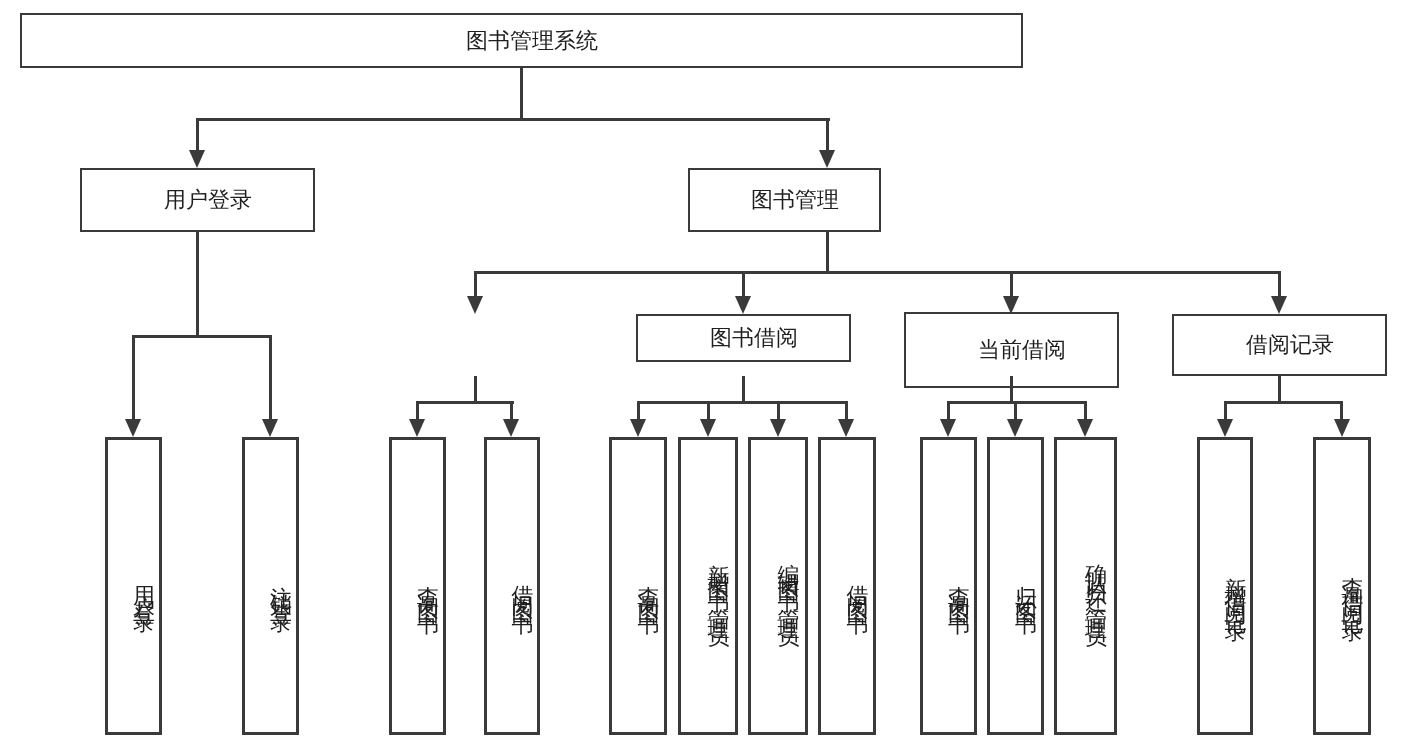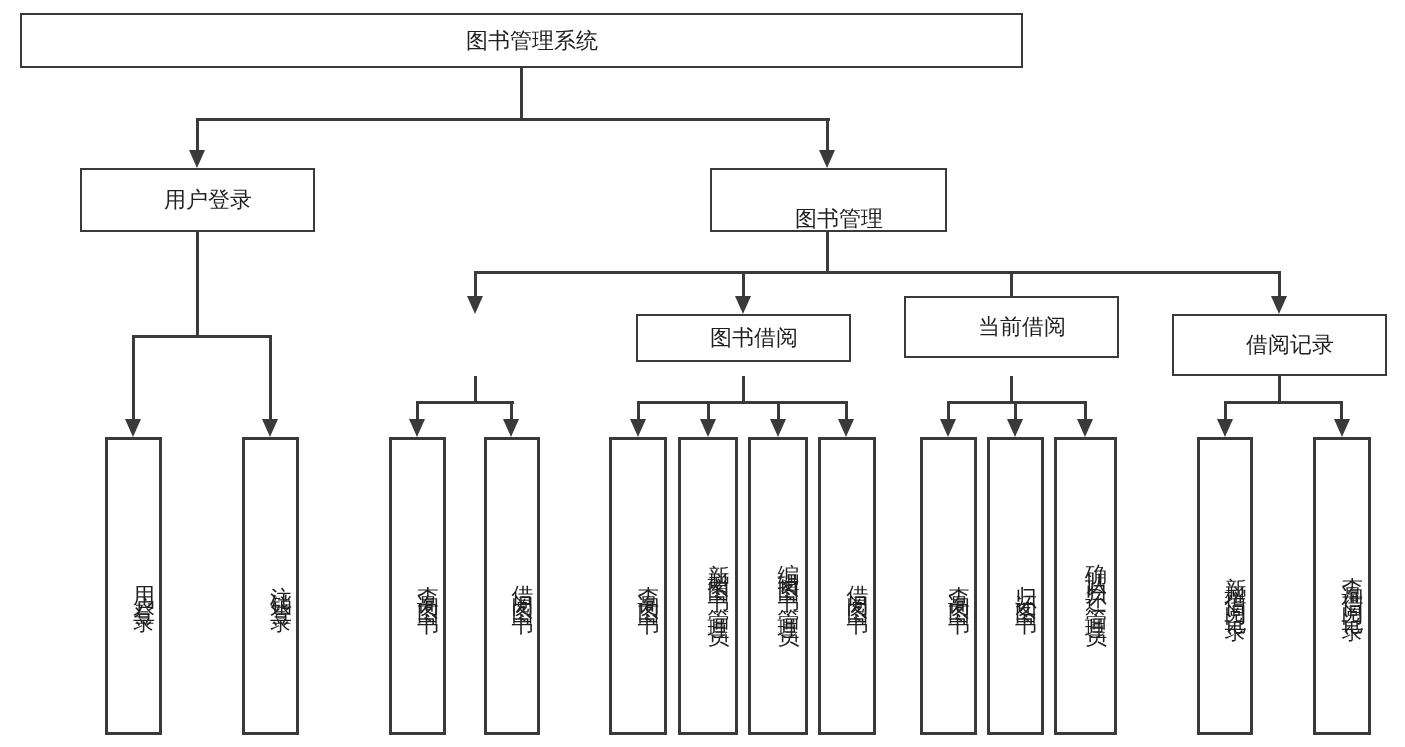--- a/index.html
+++ b/index.html
@@ -61,21 +61,21 @@
   <div class="vl" style="left:520px;top:68px;height:50px;"></div>
   <div class="hl" style="left:196px;top:118px;width:634px;"></div>
   <div class="vl" style="left:196px;top:118px;height:36px;"></div>
   <div class="arr" style="left:189px;top:150px;"></div>
   <div class="vl" style="left:826px;top:118px;height:36px;"></div>
   <div class="arr" style="left:819px;top:150px;"></div>
 
   <div class="box" style="left:80px;top:168px;width:235px;height:64px;">
     <span>用户登录</span>
   </div>
-  <div class="box" style="left:710px;top:168px;width:237px;height:64px;align-items:flex-end;">
+  <div class="box" style="left:688px;top:168px;width:193px;height:64px;">
     <span>图书管理</span>
   </div>
 
   <div class="vl" style="left:196px;top:232px;height:106px;"></div>
   <div class="hl" style="left:132px;top:335px;width:140px;"></div>
   <div class="vl" style="left:132px;top:335px;height:88px;"></div>
   <div class="arr" style="left:125px;top:419px;"></div>
   <div class="vl" style="left:269px;top:335px;height:88px;"></div>
   <div class="arr" style="left:262px;top:419px;"></div>
 
@@ -86,21 +86,21 @@
   <div class="vl" style="left:742px;top:271px;height:28px;"></div>
   <div class="arr" style="left:735px;top:296px;"></div>
   <div class="vl" style="left:1010px;top:271px;height:28px;"></div>
   <div class="arr" style="left:1003px;top:296px;"></div>
   <div class="vl" style="left:1278px;top:271px;height:28px;"></div>
   <div class="arr" style="left:1271px;top:296px;"></div>
 
   <div class="box" style="left:636px;top:314px;width:215px;height:48px;">
     <span>图书借阅</span>
   </div>
-  <div class="box" style="left:904px;top:296px;width:215px;height:62px;">
+  <div class="box" style="left:904px;top:312px;width:215px;height:76px;">
     <span>当前借阅</span>
   </div>
   <div class="box" style="left:1172px;top:314px;width:215px;height:62px;">
     <span>借阅记录</span>
   </div>
 
   <div class="vl" style="left:474px;top:376px;height:28px;"></div>
   <div class="hl" style="left:416px;top:401px;width:98px;"></div>
   <div class="vl" style="left:416px;top:401px;height:20px;"></div>
   <div class="arr" style="left:409px;top:419px;"></div>

